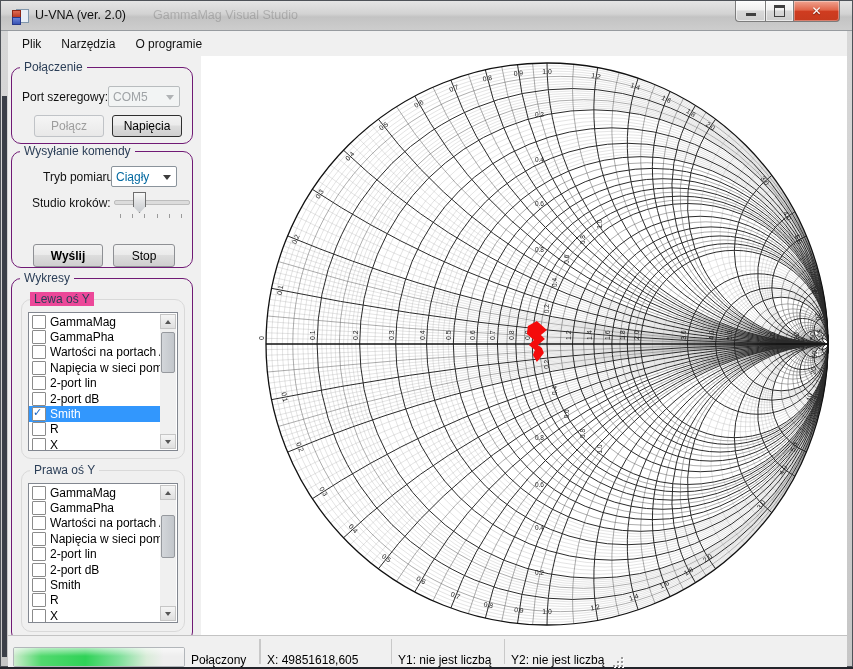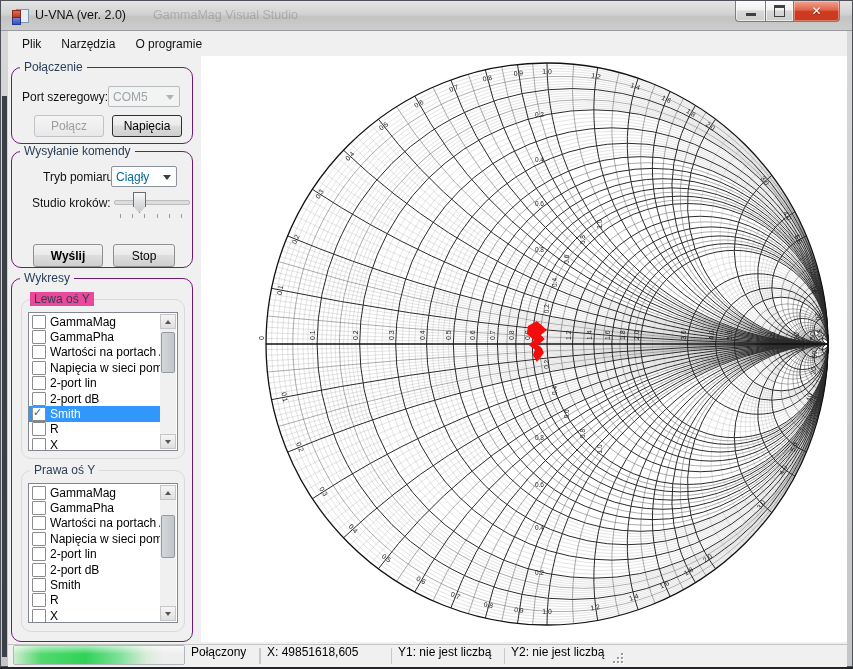--- a/index.html
+++ b/index.html
@@ -64,21 +64,21 @@
   .cb.on:after{content:"\2713";position:absolute;left:0px;top:-2px;font-size:11px;font-weight:bold;color:#1a66c6;}
   .sb{position:absolute;top:1px;right:1px;bottom:1px;width:16px;background:#f0f0f0;}
   .sb-btn{position:absolute;left:0;width:16px;height:15px;background:linear-gradient(#f5f5f5,#dfdfdf);border:1px solid #c6c6c6;box-sizing:border-box;display:flex;align-items:center;justify-content:center;}
   .sb-btn.up{top:0;} .sb-btn.down{bottom:0;}
   .tri-up{width:0;height:0;border-left:3.5px solid transparent;border-right:3.5px solid transparent;border-bottom:4px solid #555;}
   .tri-down{width:0;height:0;border-left:3.5px solid transparent;border-right:3.5px solid transparent;border-top:4px solid #555;}
   .sb-thumb{position:absolute;left:1px;width:14px;background:linear-gradient(90deg,#d3d6da,#c2c6cb);border:1px solid #96999e;border-radius:2px;box-sizing:border-box;}
   
   .chart-panel{position:absolute;left:193px;top:25px;width:646px;height:586px;background:#fff;}
   
-  .statusbar{position:absolute;left:0;bottom:0;width:100%;height:23px;background:#f0f0f0;border-top:1px solid #c3c3c3;display:flex;align-items:flex-start;font-size:12px;color:#000;box-sizing:border-box;}
+  .statusbar{position:absolute;left:0;bottom:0;width:100%;height:32px;background:#f0f0f0;border-top:1px solid #c3c3c3;display:flex;align-items:flex-end;font-size:12px;color:#000;box-sizing:border-box;}
   .progress{width:170px;height:18px;margin-left:5px;border:1px solid #b2b6ba;border-radius:2px;background:#ededed;overflow:hidden;flex:0 0 auto;}
   .progress .fill{width:100%;height:100%;
      background:linear-gradient(rgba(255,255,255,.6),rgba(255,255,255,0) 45%),
      linear-gradient(90deg,#cdeccd 0%,#52d96e 16%,#2fd257 42%,#7fe09a 62%,#d9ecd9 78%,#eeeeee 88%);}
   .scell{padding:0 6px;white-space:nowrap;overflow:hidden;}
   .ssep{width:1px;align-self:stretch;background:#c9c9c9;margin:3px 0;}
   .scell.spring{flex:1;}
   .grip{width:10px;height:10px;margin:8px 2px 0 0;position:relative;flex:0 0 auto;}
   .grip i{position:absolute;width:2px;height:2px;background:#9a9a9a;box-shadow:1px 1px 0 #fff;}
   .grip i:nth-child(1){right:0;bottom:0;} .grip i:nth-child(2){right:4px;bottom:0;} .grip i:nth-child(3){right:0;bottom:4px;}

